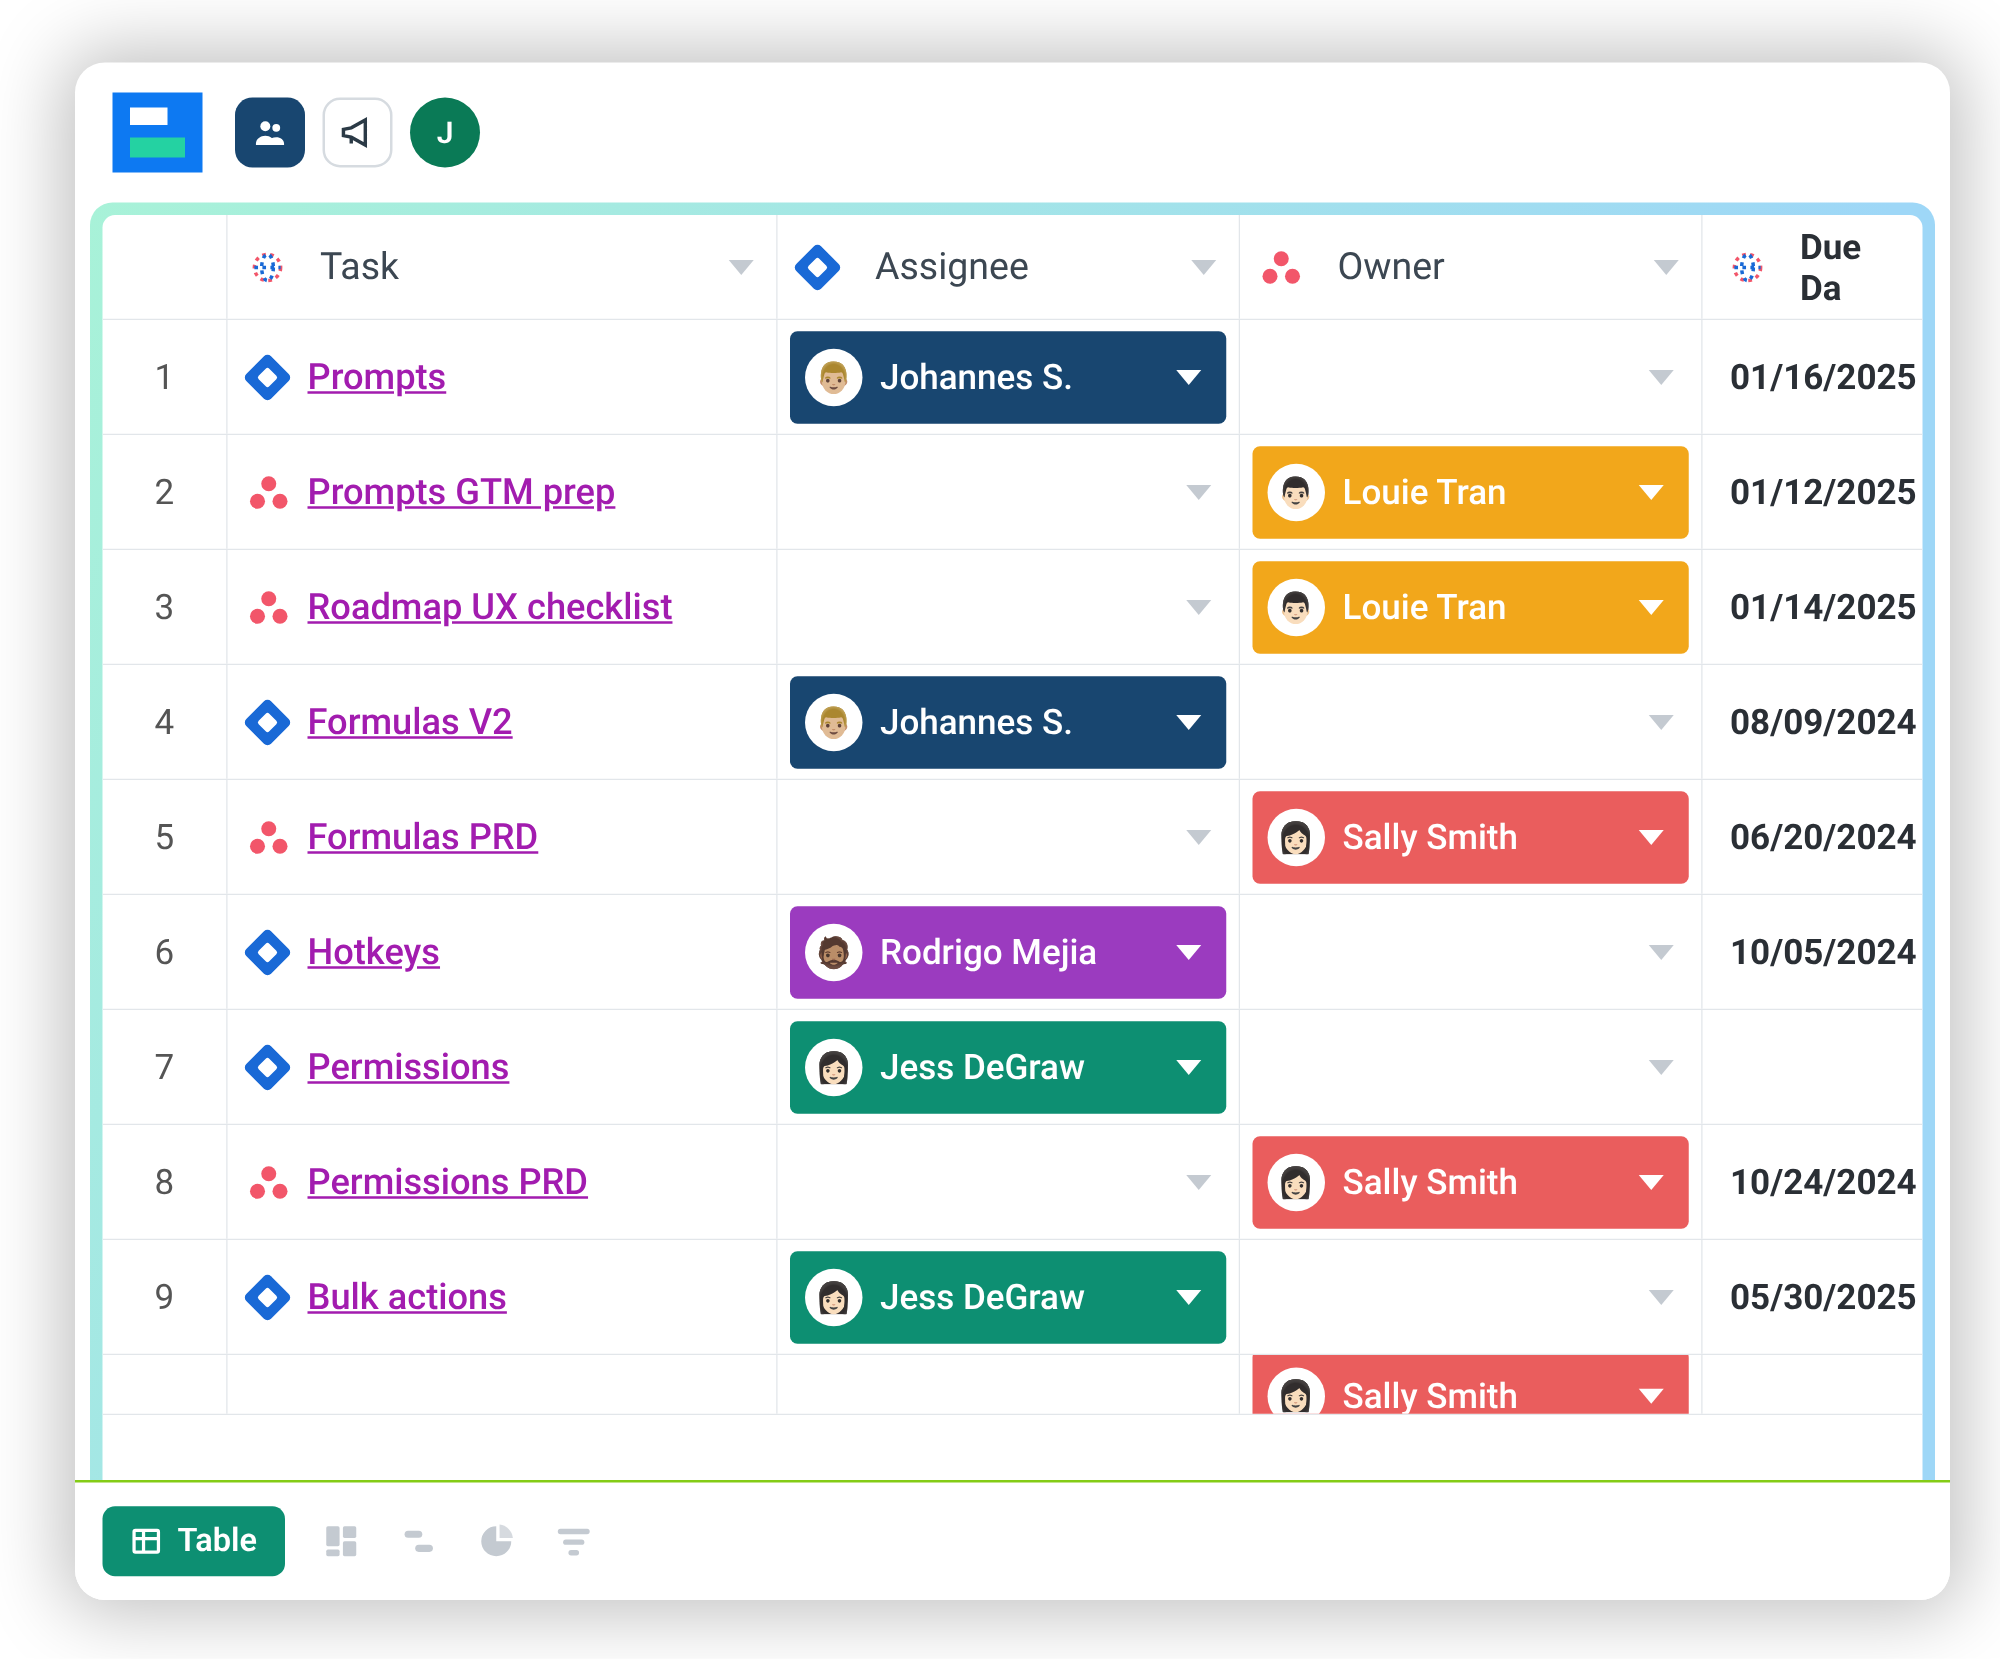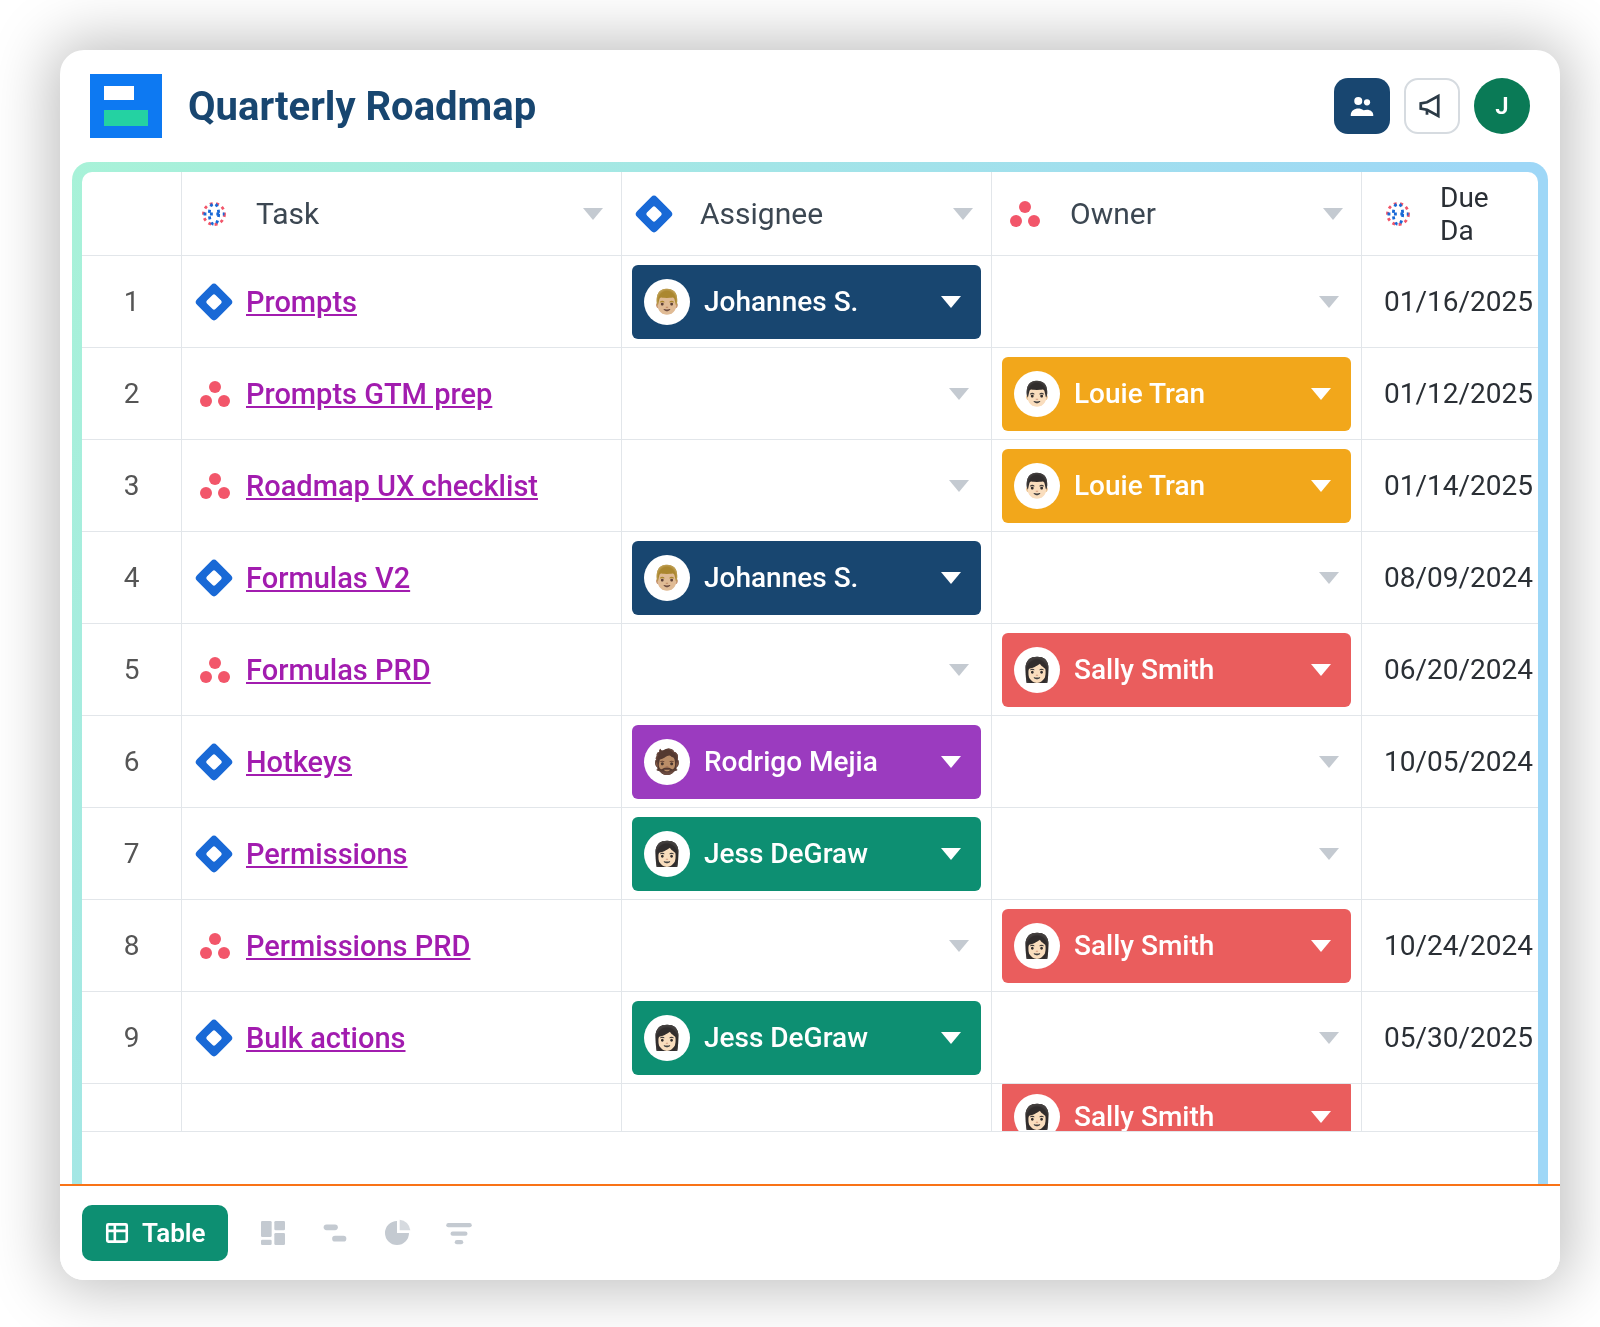--- a/index.html
+++ b/index.html
@@ -217,29 +217,29 @@
   .chip.teal   { background: #0d8f72; }
   .chip.coral  { background: #ea5d5d; }
 
   .cell .empty-caret {
     position: absolute; right: 22px;
     width: 0; height: 0;
     border-left: 10px solid transparent;
     border-right: 10px solid transparent;
     border-top: 12px solid #c4cad1;
   }
-  .c-due { font-size: 28px; color: #2a2f35; font-weight: 400; padding-left: 22px;}
+  .c-due { font-size: 28px; color: #2a2f35; font-weight: 700; padding-left: 22px;}
   .row.partial { height: 48px; }
   .row.partial .cell { overflow: hidden; }
   .row.partial .chip { margin-top: 18px; }
 
   
   .footer {
     height: 96px;
-    border-top: 2px solid #f97316;
+    border-top: 2px solid #84cc16;
     display: flex;
     align-items: center;
     padding: 0 22px;
     gap: 28px;
     background: #fff;
   }
   .view-btn {
     display: inline-flex;
     align-items: center;
     gap: 12px;
@@ -259,21 +259,20 @@
     justify-content: center;
   }
 </style>
 </head>
 <body>
 
 <div class="window">
 
   <div class="header">
     <div class="logo"></div>
-    <div class="title">Quarterly Roadmap</div>
     <div class="header-actions">
       <div class="hbtn share">
         <svg width="30" height="30" viewBox="0 0 24 24" fill="currentColor">
             <circle cx="9" cy="8" r="3.2"></circle>
             <circle cx="16" cy="9" r="2.5"></circle>
             <path d="M3 19c0-3 3-5 6-5s6 2 6 5v1H3z"></path>
             <path d="M14 20v-1c0-1.3-.4-2.5-1.1-3.4 1-.4 2-.6 3.1-.6 2.7 0 5 1.7 5 4v1h-7z"></path>
           </svg>
       </div>
       <div class="hbtn announce">

